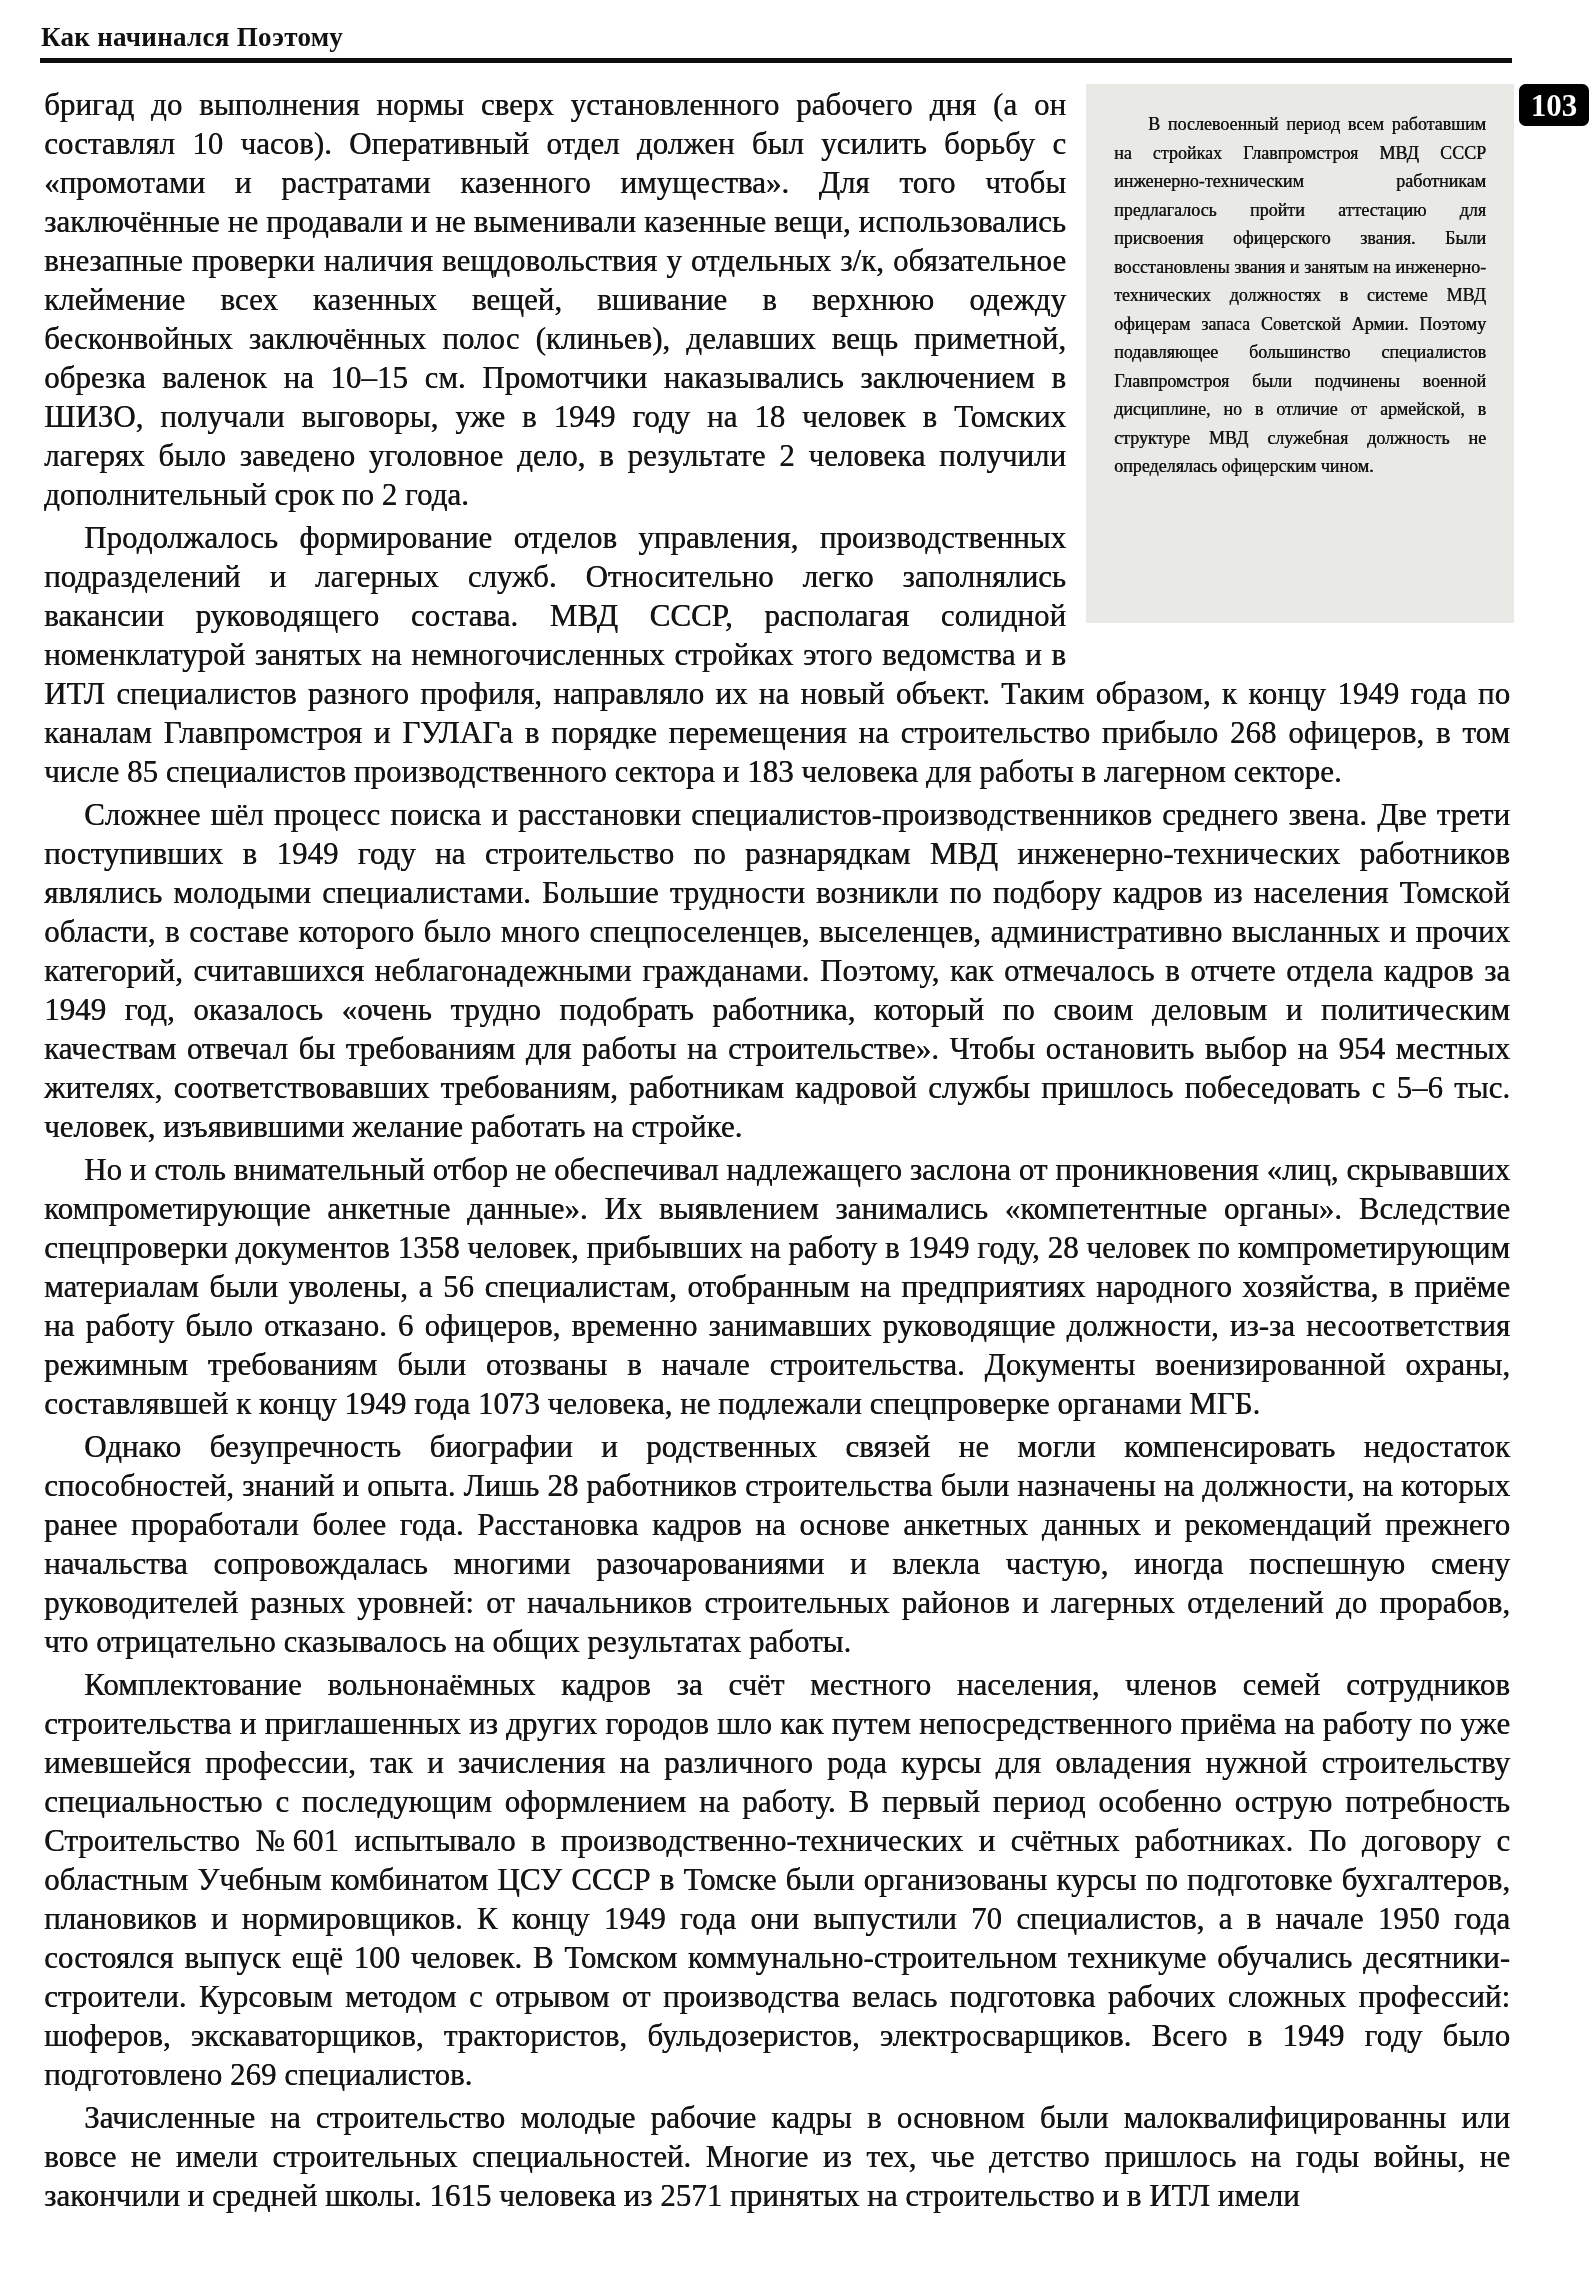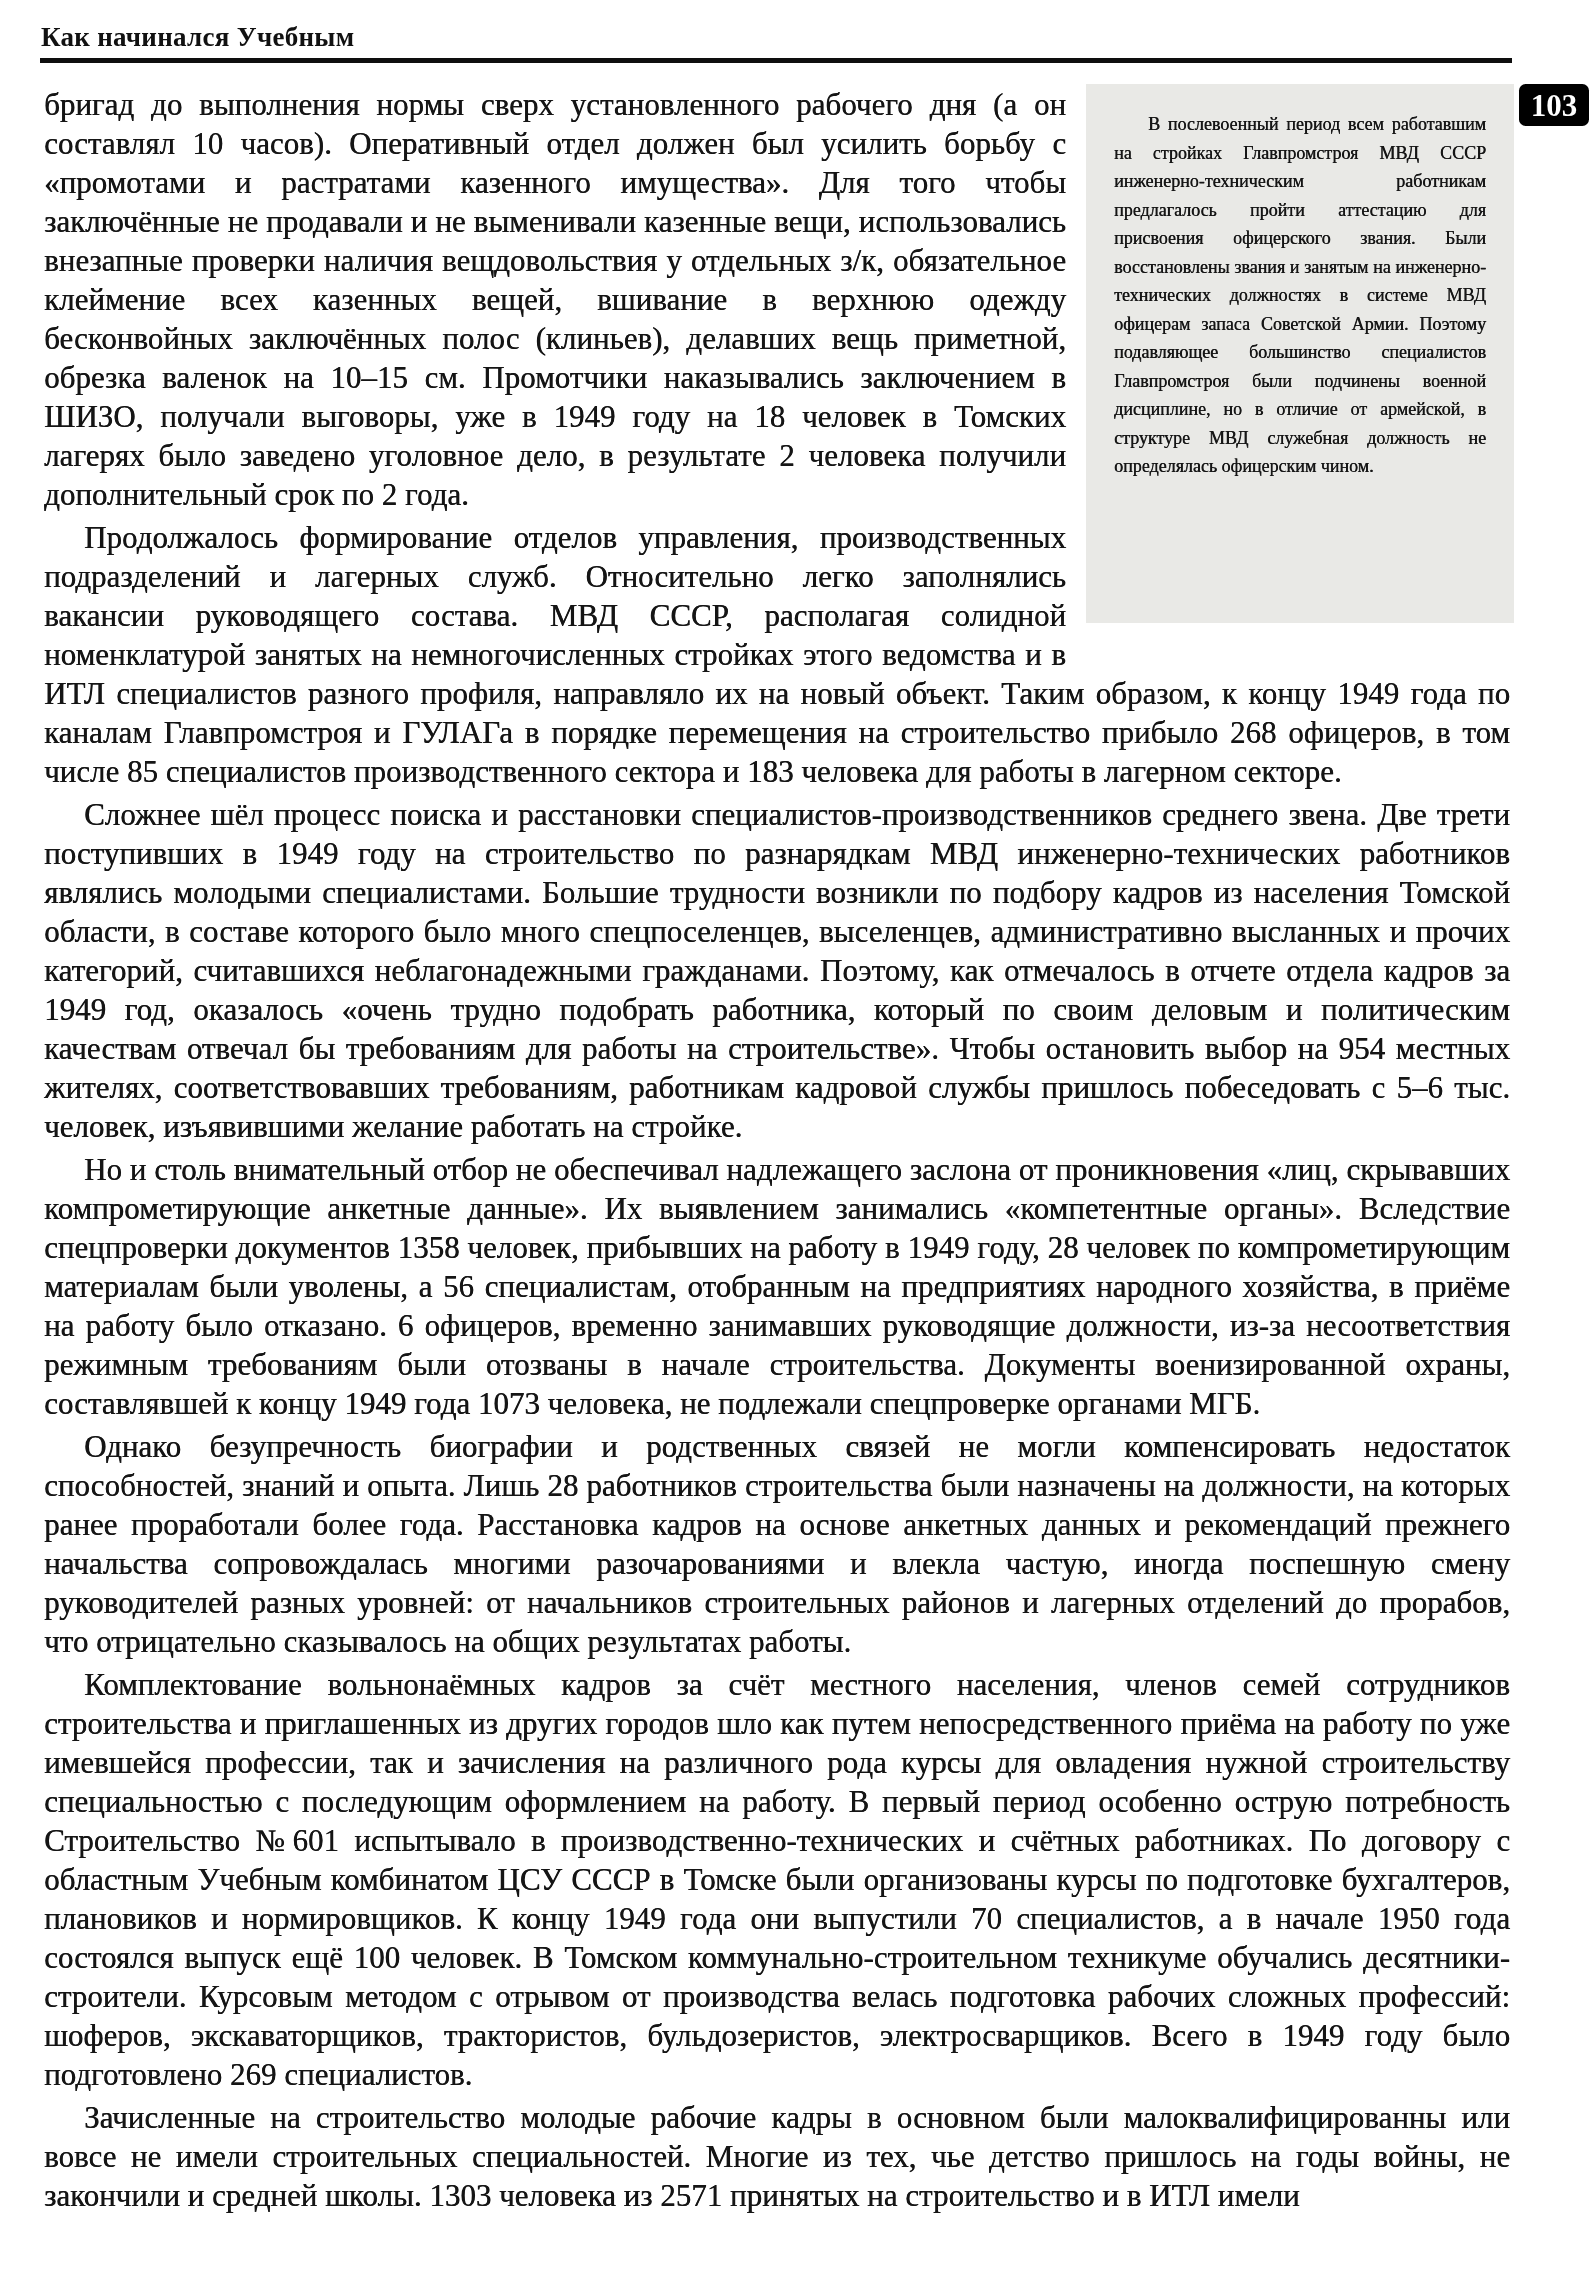--- a/index.html
+++ b/index.html
@@ -91,21 +91,21 @@
   }
   .para.first {
     text-indent: 0;
   }
 </style>
 </head>
 <body>
 
 <div class="page">
 
-  <h1 class="running-header">Как начинался Учебным</h1>
+  <h1 class="running-header">Как начинался Поэтому</h1>
 
   <div class="header-rule"></div>
 
   <div class="page-number-badge">
     <span>103</span>
   </div>
 
   <main class="content">
 
     <aside class="sidebar-note">
@@ -117,18 +117,18 @@
     <p class="para">Продолжалось формирование отделов управления, производственных подразделений и лагерных служб. Относительно легко заполнялись вакансии руководящего состава. МВД СССР, располагая солидной номенклатурой занятых на немногочисленных стройках этого ведомства и в ИТЛ специалистов разного профиля, направляло их на новый объект. Таким образом, к концу 1949 года по каналам Главпромстроя и ГУЛАГа в порядке перемещения на строительство прибыло 268 офицеров, в том числе 85 специалистов производственного сектора и 183 человека для работы в лагерном секторе.</p>
 
     <p class="para">Сложнее шёл процесс поиска и расстановки специалистов-производственников среднего звена. Две трети поступивших в 1949 году на строительство по разнарядкам МВД инженерно-технических работников являлись молодыми специалистами. Большие трудности возникли по подбору кадров из населения Томской области, в составе которого было много спецпоселенцев, выселенцев, административно высланных и прочих категорий, считавшихся неблагонадежными гражданами. Поэтому, как отмечалось в отчете отдела кадров за 1949 год, оказалось «очень трудно подобрать работника, который по своим деловым и политическим качествам отвечал бы требованиям для работы на строительстве». Чтобы остановить выбор на 954 местных жителях, соответствовавших требованиям, работникам кадровой службы пришлось побеседовать с 5–6 тыс. человек, изъявившими желание работать на стройке.</p>
 
     <p class="para">Но и столь внимательный отбор не обеспечивал надлежащего заслона от проникновения «лиц, скрывавших компрометирующие анкетные данные». Их выявлением занимались «компетентные органы». Вследствие спецпроверки документов 1358 человек, прибывших на работу в 1949 году, 28 человек по компрометирующим материалам были уволены, а 56 специалистам, отобранным на предприятиях народного хозяйства, в приёме на работу было отказано. 6 офицеров, временно занимавших руководящие должности, из-за несоответствия режимным требованиям были отозваны в начале строительства. Документы военизированной охраны, составлявшей к концу 1949 года 1073 человека, не подлежали спецпроверке органами МГБ.</p>
 
     <p class="para">Однако безупречность биографии и родственных связей не могли компенсировать недостаток способностей, знаний и опыта. Лишь 28 работников строительства были назначены на должности, на которых ранее проработали более года. Расстановка кадров на основе анкетных данных и рекомендаций прежнего начальства сопровождалась многими разочарованиями и влекла частую, иногда поспешную смену руководителей разных уровней: от начальников строительных районов и лагерных отделений до прорабов, что отрицательно сказывалось на общих результатах работы.</p>
 
     <p class="para">Комплектование вольнонаёмных кадров за счёт местного населения, членов семей сотрудников строительства и приглашенных из других городов шло как путем непосредственного приёма на работу по уже имевшейся профессии, так и зачисления на различного рода курсы для овладения нужной строительству специальностью с последующим оформлением на работу. В первый период особенно острую потребность Строительство №601 испытывало в производственно-технических и счётных работниках. По договору с областным Учебным комбинатом ЦСУ СССР в Томске были организованы курсы по подготовке бухгалтеров, плановиков и нормировщиков. К концу 1949 года они выпустили 70 специалистов, а в начале 1950 года состоялся выпуск ещё 100 человек. В Томском коммунально-строительном техникуме обучались десятники-строители. Курсовым методом с отрывом от производства велась подготовка рабочих сложных профессий: шоферов, экскаваторщиков, трактористов, бульдозеристов, электросварщиков. Всего в 1949 году было подготовлено 269 специалистов.</p>
 
-    <p class="para">Зачисленные на строительство молодые рабочие кадры в основном были малоквалифицированны или вовсе не имели строительных специальностей. Многие из тех, чье детство пришлось на годы войны, не закончили и средней школы. 1303 человека из 2571 принятых на строительство и в ИТЛ имели</p>
+    <p class="para">Зачисленные на строительство молодые рабочие кадры в основном были малоквалифицированны или вовсе не имели строительных специальностей. Многие из тех, чье детство пришлось на годы войны, не закончили и средней школы. 1615 человека из 2571 принятых на строительство и в ИТЛ имели</p>
 
   </main>
 
 </div>
 
 
 </body></html>

